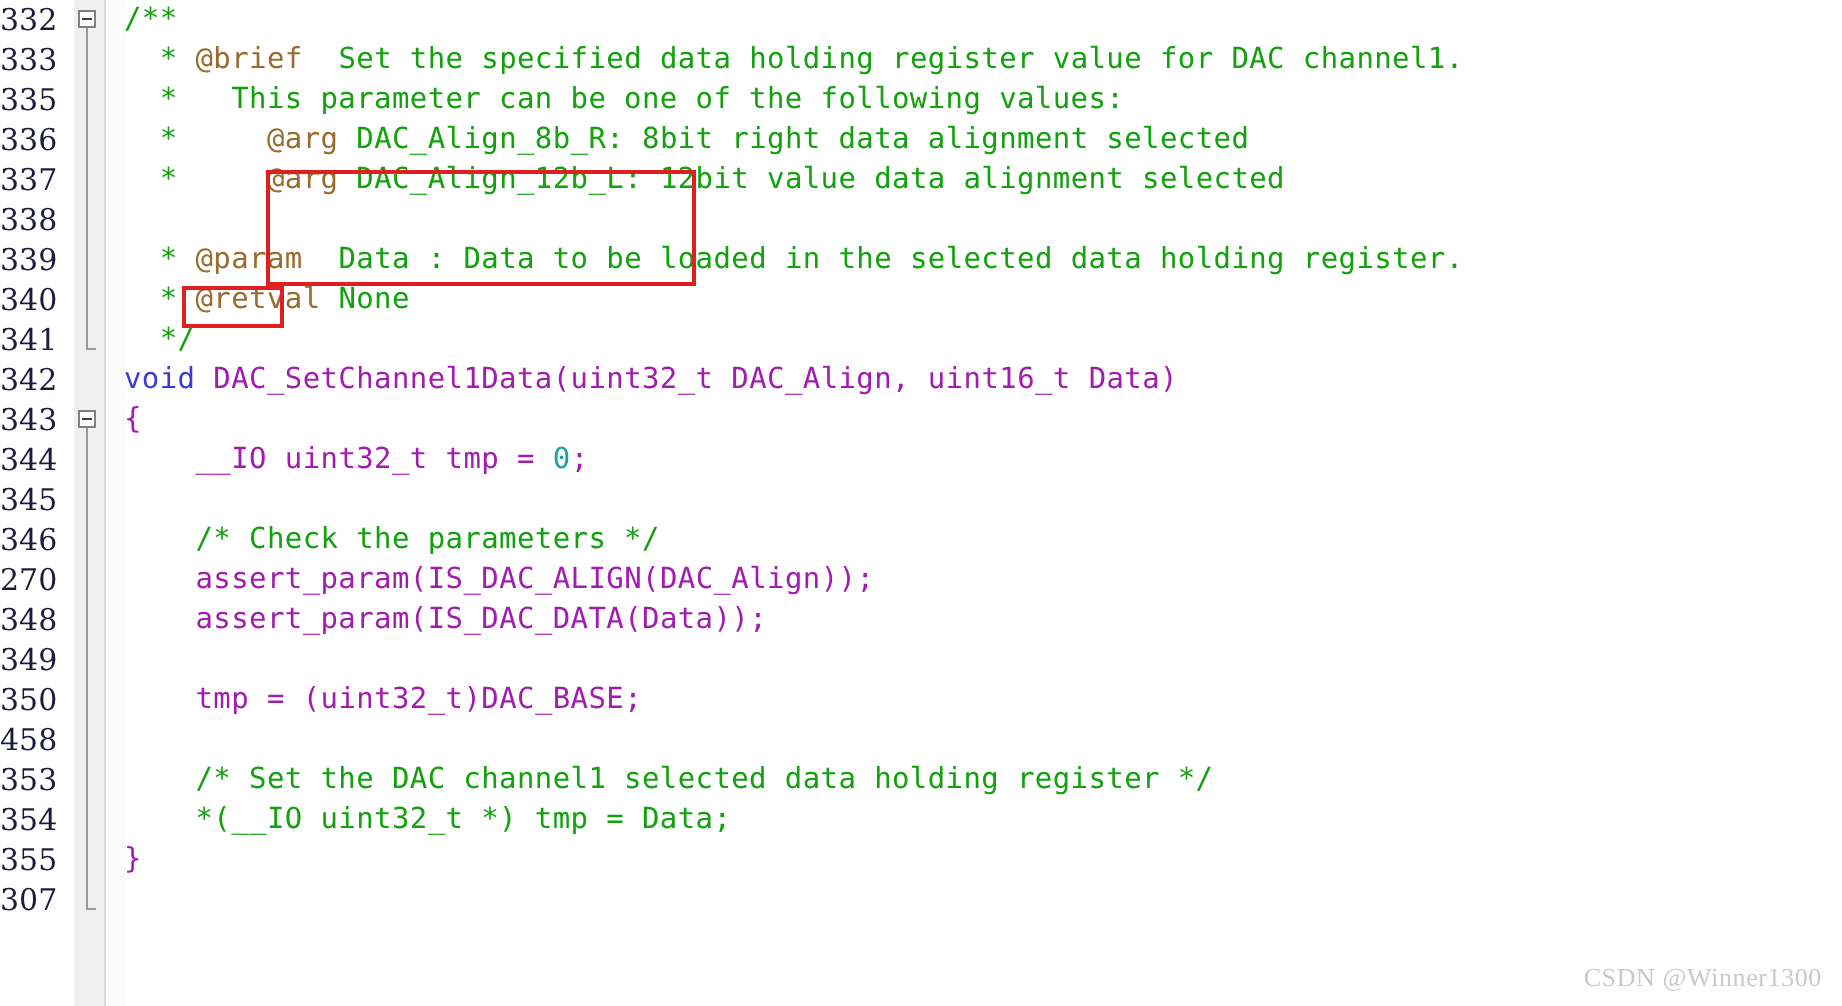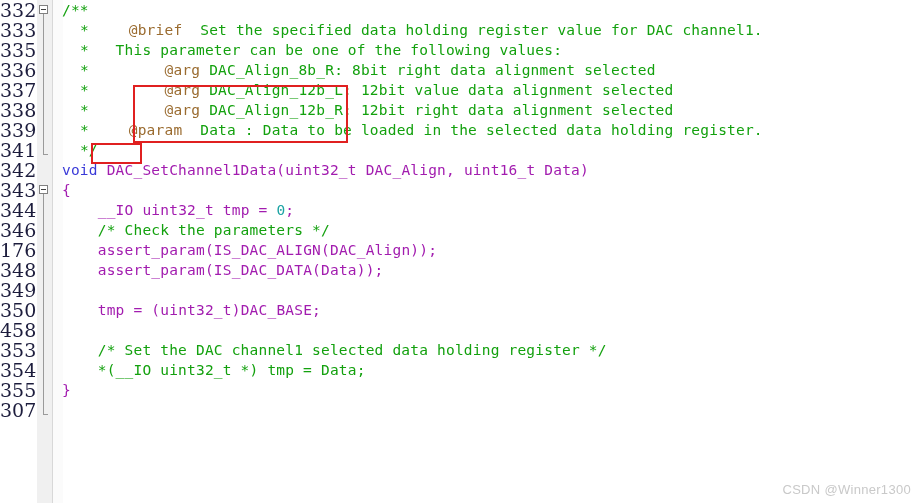--- a/index.html
+++ b/index.html
@@ -54,21 +54,21 @@
     right: 0;
     height: 20px;
     background: #ddf7e1;
   }
   .lnum {
     position: absolute;
     left: 0;
     top: 0;
     width: 34px;
     color: #1c1c3c;
-    font-size: 19px;
+    font-size: 15px;
     font-family: "DejaVu Serif", "Liberation Serif", serif;
     letter-spacing: 0px;
   }
   .code {
     position: absolute;
     left: 62px;
     top: 0;
     font-size: 14.5px;
     color: #000000;
     letter-spacing: 0.2px;
@@ -107,66 +107,68 @@
     position: absolute;
     left: 0;
     top: 14px;
     width: 5px;
     height: 1px;
     background: #9a9a9a;
   }
 
   
   .cmt       { color: #13a10e; }
-  .doctag    { color: #9a6b2f; margin-left: 31px; }
+  .doctag    { color: #9a6b2f; }
   .kw        { color: #3a3ad8; }
   .num       { color: #1aa3a3; }
   .plain     { color: #a21caf; }
 
   
   .redbox {
     position: absolute;
     border: 2px solid #e02020;
     box-sizing: border-box;
     pointer-events: none;
   }
 
   
   .watermark {
     position: absolute;
     right: 10px;
     bottom: 6px;
     color: #c9c9c9;
     font-size: 13px;
-    font-family: Liberation Sans, sans-serif;
+    font-family: Liberation Serif, serif;
     letter-spacing: 0.3px;
   }
 </style>
 </head>
 <body>
 
 <div id="editor">
 
   <div class="gutter-strip"></div>
   <div class="gutter-strip2"></div>
 
   <div id="rows">
       <div class="row"><div class="lnum">332</div><div class="fold-box"></div><div class="fold-line" style="top: 14px; height: 6px;"></div><div class="code"><span class="cmt">/**</span></div></div>
       <div class="row"><div class="lnum">333</div><div class="fold-line"></div><div class="code">  <span class="cmt">* </span><span class="doctag">@brief</span><span class="cmt">  Set the specified data holding register value for DAC channel1.</span></div></div>
       <div class="row"><div class="lnum">335</div><div class="fold-line"></div><div class="code">  <span class="cmt">*   This parameter can be one of the following values:</span></div></div>
       <div class="row"><div class="lnum">336</div><div class="fold-line"></div><div class="code">  <span class="cmt">*     </span><span class="doctag">@arg</span><span class="cmt"> DAC_Align_8b_R: 8bit right data alignment selected</span></div></div>
       <div class="row"><div class="lnum">337</div><div class="fold-line"></div><div class="code">  <span class="cmt">*     </span><span class="doctag">@arg</span><span class="cmt"> DAC_Align_12b_L: 12bit value data alignment selected</span></div></div>
-      <div class="row"><div class="lnum">338</div><div class="fold-line"></div><div class="code">  <span class="cmt">*     </span><span class="doctag">@arg</span><span class="cmt"> DAC_Align_12b_R: 12bit right data alignment selected</span></div></div>
+      <div class="row"><div class="lnum">338</div><div class="fold-line"></div></div>
       <div class="row"><div class="lnum">339</div><div class="fold-line"></div><div class="code">  <span class="cmt">* </span><span class="doctag">@param</span><span class="cmt">  Data : Data to be loaded in the selected data holding register.</span></div></div>
+      <div class="row"><div class="lnum">340</div><div class="fold-line"></div><div class="code">  <span class="cmt">* </span><span class="doctag">@retval</span><span class="cmt"> None</span></div></div>
       <div class="row"><div class="lnum">341</div><div class="fold-line endcap" style="height: 15px;"></div><div class="code">  <span class="cmt">*/</span></div></div>
       <div class="row"><div class="lnum">342</div><div class="code"><span class="plain"></span><span class="kw">void</span><span class="plain"> </span><span class="plain">DAC_SetChannel1Data</span><span class="plain">(</span><span class="plain">uint32_t</span><span class="plain"> </span><span class="plain">DAC_Align</span><span class="plain">, </span><span class="plain">uint16_t</span><span class="plain"> </span><span class="plain">Data</span><span class="plain">)</span></div></div>
       <div class="row"><div class="lnum">343</div><div class="fold-box"></div><div class="fold-line" style="top: 14px; height: 6px;"></div><div class="code"><span class="plain">{</span></div></div>
       <div class="row"><div class="lnum">344</div><div class="fold-line"></div><div class="code">    <span class="plain"></span><span class="plain">__IO</span><span class="plain"> </span><span class="plain">uint32_t</span><span class="plain"> </span><span class="plain">tmp</span><span class="plain"> = </span><span class="num">0</span><span class="plain">;</span></div></div>
+      <div class="row"><div class="lnum">345</div><div class="fold-line"></div><div class="code"><span class="plain"></span></div></div>
       <div class="row"><div class="lnum">346</div><div class="fold-line"></div><div class="code">    <span class="cmt">/* Check the parameters */</span></div></div>
-      <div class="row"><div class="lnum">176</div><div class="fold-line"></div><div class="code">    <span class="plain"></span><span class="plain">assert_param</span><span class="plain">(</span><span class="plain">IS_DAC_ALIGN</span><span class="plain">(</span><span class="plain">DAC_Align</span><span class="plain">));</span></div></div>
+      <div class="row"><div class="lnum">270</div><div class="fold-line"></div><div class="code">    <span class="plain"></span><span class="plain">assert_param</span><span class="plain">(</span><span class="plain">IS_DAC_ALIGN</span><span class="plain">(</span><span class="plain">DAC_Align</span><span class="plain">));</span></div></div>
       <div class="row"><div class="lnum">348</div><div class="fold-line"></div><div class="code">    <span class="plain"></span><span class="plain">assert_param</span><span class="plain">(</span><span class="plain">IS_DAC_DATA</span><span class="plain">(</span><span class="plain">Data</span><span class="plain">));</span></div></div>
       <div class="row"><div class="lnum">349</div><div class="fold-line"></div><div class="code"><span class="plain"></span></div></div>
       <div class="row"><div class="lnum">350</div><div class="fold-line"></div><div class="code">    <span class="plain"></span><span class="plain">tmp</span><span class="plain"> = (</span><span class="plain">uint32_t</span><span class="plain">)</span><span class="plain">DAC_BASE</span><span class="plain">;</span></div></div>
       <div class="row"><div class="lnum">458</div><div class="fold-line"></div><div class="code"><span class="plain"></span></div></div>
       <div class="row"><div class="lnum">353</div><div class="fold-line"></div><div class="code">    <span class="cmt">/* Set the DAC channel1 selected data holding register */</span></div></div>
       <div class="row"><div class="lnum">354</div><div class="fold-line"></div><div class="code">    <span class="cmt">*(__IO uint32_t *) tmp = Data;</span></div></div>
       <div class="row"><div class="lnum">355</div><div class="fold-line"></div><div class="code"><span class="plain">}</span></div></div>
       <div class="row"><div class="lnum">307</div><div class="fold-line endcap" style="height: 15px;"></div><div class="code"><span class="plain"></span></div></div>
     </div>
 

